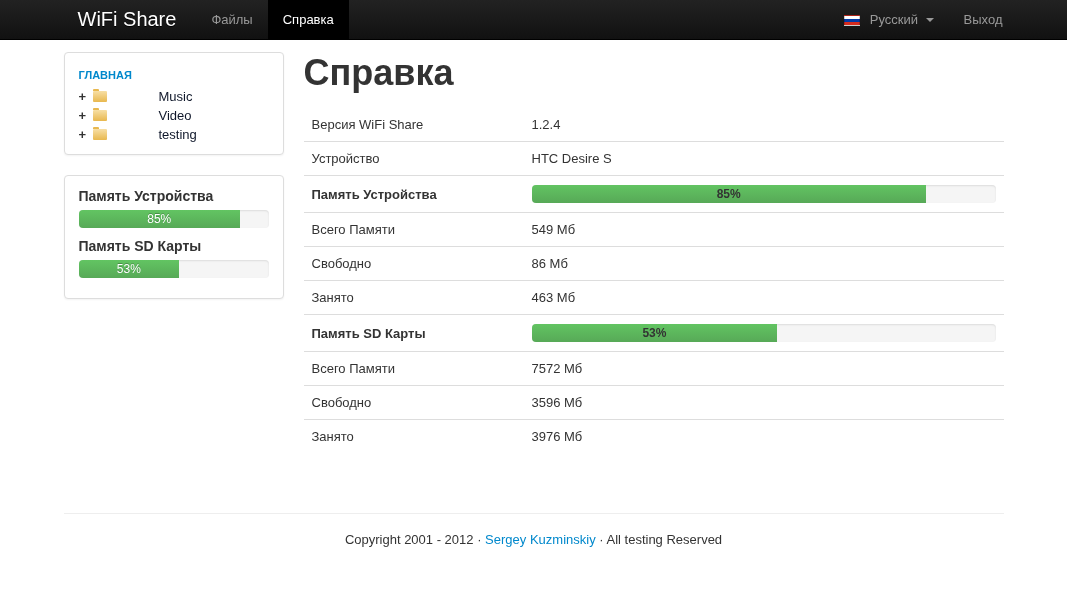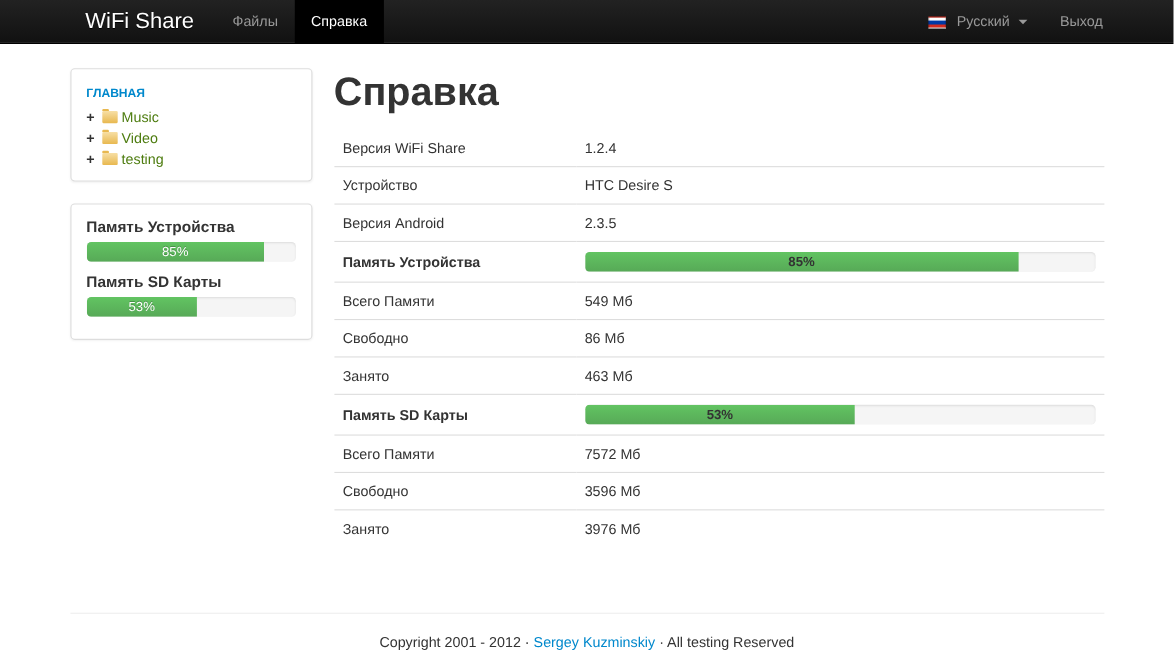--- a/index.html
+++ b/index.html
@@ -8,31 +8,31 @@
 .navbar { background: linear-gradient(#222, #111); height: 40px; border-bottom: 1px solid #000; padding-left: 28px; }
 .navbar-inner { max-width: 940px; margin: 0 auto; display: flex; align-items: center; height: 100%; }
 .brand { color: #fff; font-size: 20px; font-weight: 200; padding: 0 20px 0 0; text-shadow: 0 1px 0 #000; }
 .nav-links { display: flex; height: 100%; text-align: right; }
 .nav-link { color: #999; padding: 0 15px; line-height: 40px; cursor: pointer; }
 .nav-link.active { color: #fff; background: #000; }
 .nav-right { margin-left: auto; display: flex; height: 100%; align-items: center; text-align: right; }
 .flag { display: inline-block; width: 16px; height: 11px; background: linear-gradient(to bottom, #fff 0%, #fff 33%, #0039a6 33%, #0039a6 66%, #d52b1e 66%, #d52b1e 100%); margin-right: 6px; vertical-align: middle; border: 0.5px solid rgba(0,0,0,0.2); }
 .caret { display: inline-block; width: 0; height: 0; border-left: 4px solid transparent; border-right: 4px solid transparent; border-top: 4px solid #999; margin-left: 4px; vertical-align: middle; }
 
-.container { max-width: 940px; margin: 0 auto; padding-top: 22px; display: flex; gap: 20px; }
+.container { max-width: 940px; margin: 0 auto; padding-top: 12px; display: flex; gap: 20px; }
 .sidebar { width: 220px; }
 .main { flex: 1; }
 
 .well { background: #fff; border: 1px solid #ddd; border-radius: 4px; padding: 10px 14px; margin-bottom: 20px; box-shadow: 0 1px 2px rgba(0,0,0,0.05); }
 .nav-header { color: #08c; font-size: 11px; font-weight: bold; text-transform: uppercase; padding: 6px 0; display: block; }
 .tree-item { display: flex; align-items: center; padding: 2px 0; gap: 4px; }
 .plus-icon { font-weight: bold; color: #333; width: 10px; }
 .folder-icon { display: inline-block; width: 14px; height: 11px; background: linear-gradient(#f7dfa5, #e8b84f); border-radius: 1px; position: relative; }
 .folder-icon::before { content: ""; position: absolute; top: -2px; left: 0; width: 6px; height: 2px; background: #e8b84f; border-radius: 1px 1px 0 0; }
-.tree-link { color: #4d7c0f; cursor: pointer; }
+.tree-link { color: #0f172a; cursor: pointer; margin-left: 48px; }
 
 .side-title { font-weight: bold; font-size: 14px; margin: 2px 0 6px 0; }
 .progress { background: #f5f5f5; border-radius: 4px; height: 18px; box-shadow: inset 0 1px 2px rgba(0,0,0,0.1); overflow: hidden; margin-bottom: 10px; position: relative; }
 .progress-bar { background: linear-gradient(#62c462, #57a957); height: 100%; text-align: center; color: #fff; font-size: 12px; line-height: 18px; text-shadow: 0 -1px 0 rgba(0,0,0,0.25); }
 .progress-bar.dark-text { color: #333; text-shadow: none; font-weight: bold; }
 
 h1 { font-size: 36px; font-weight: bold; margin-bottom: 14px; }
 .table { width: 100%; border-collapse: collapse; }
 .table tr { border-top: 1px solid #ddd; }
 .table tr:first-child { border-top: none; }
@@ -104,24 +104,20 @@
     <table class="table">
       <tbody>
           <tr>
             <td>Версия WiFi Share</td>
             <td>1.2.4</td>
           </tr>
       <tr>
             <td>Устройство</td>
             <td>HTC Desire S</td>
           </tr>
-      <tr>
-            <td>Версия Android</td>
-            <td>2.3.5</td>
-          </tr>
       <tr class="bold">
             <td>Память Устройства</td>
             <td>
         <div class="progress">
                 <div class="progress-bar dark-text" style="width:85%">85%</div>
               </div>
       </td>
           </tr>
       <tr>
             <td>Всего Памяти</td>

